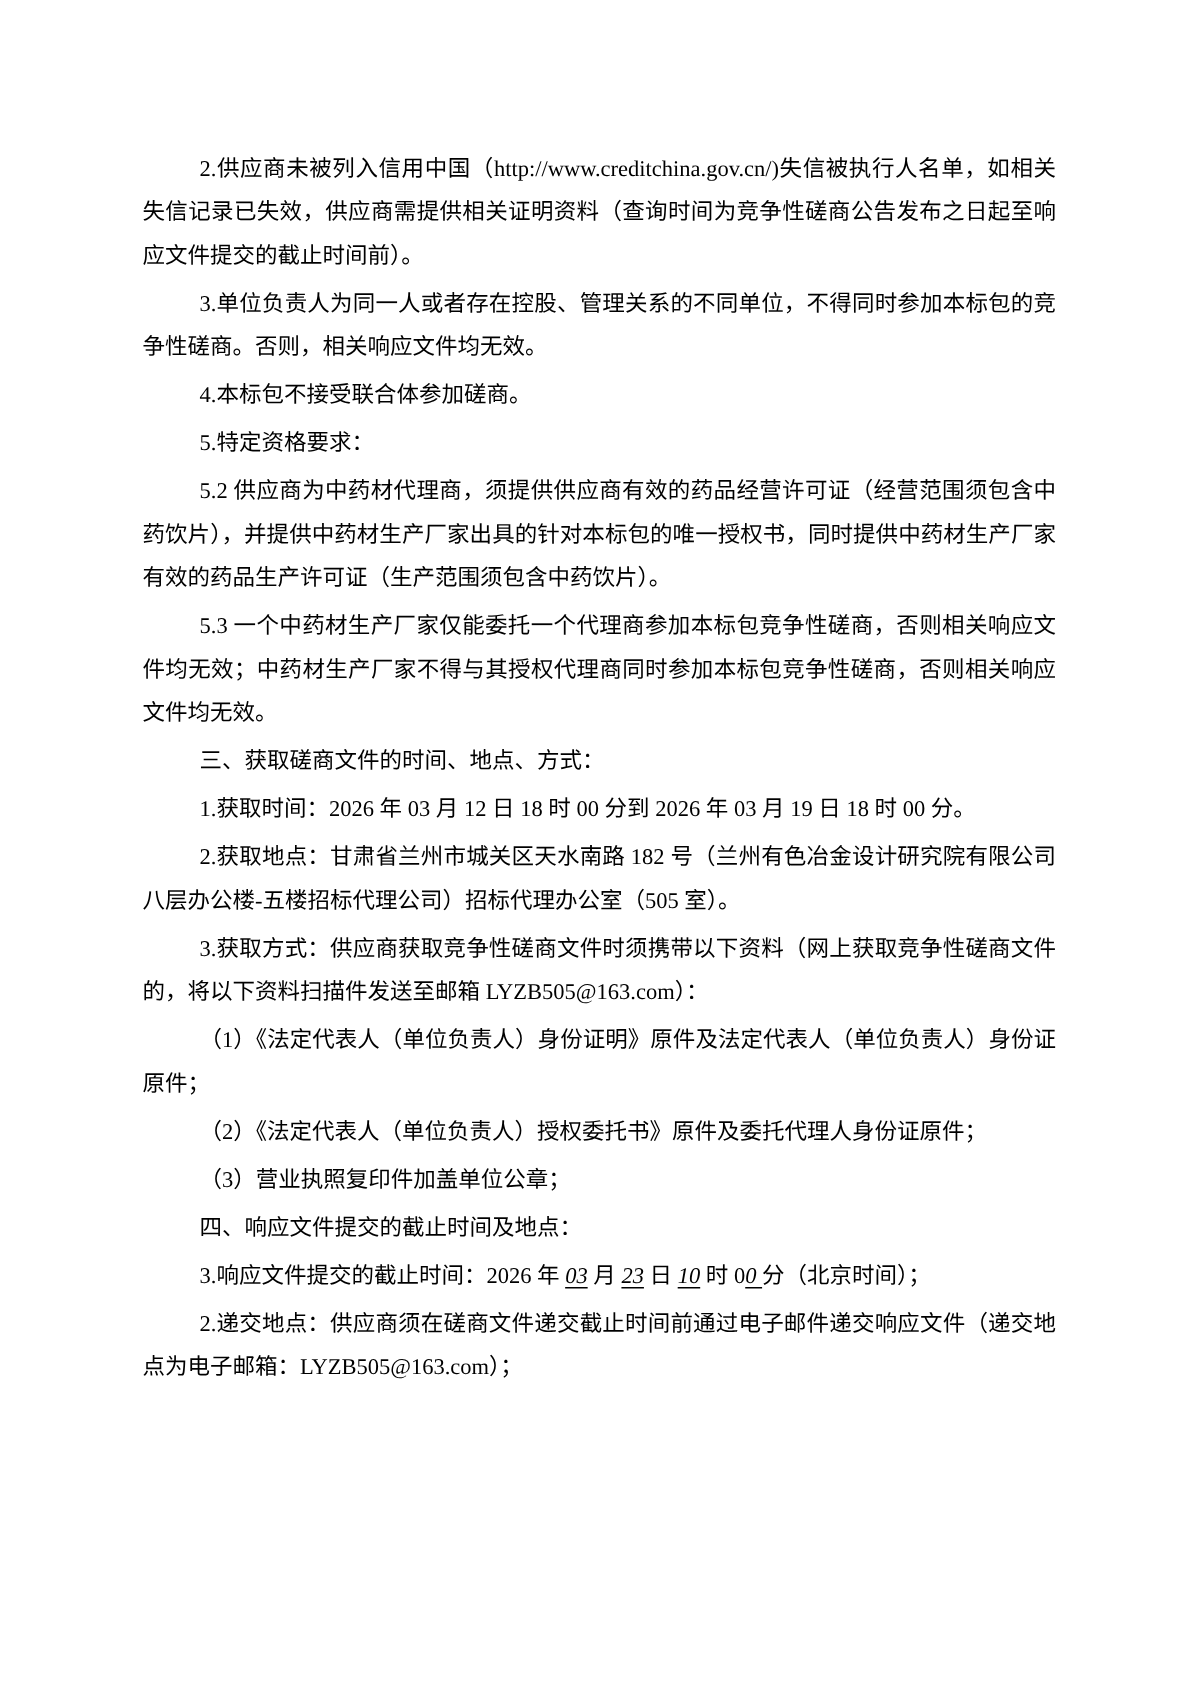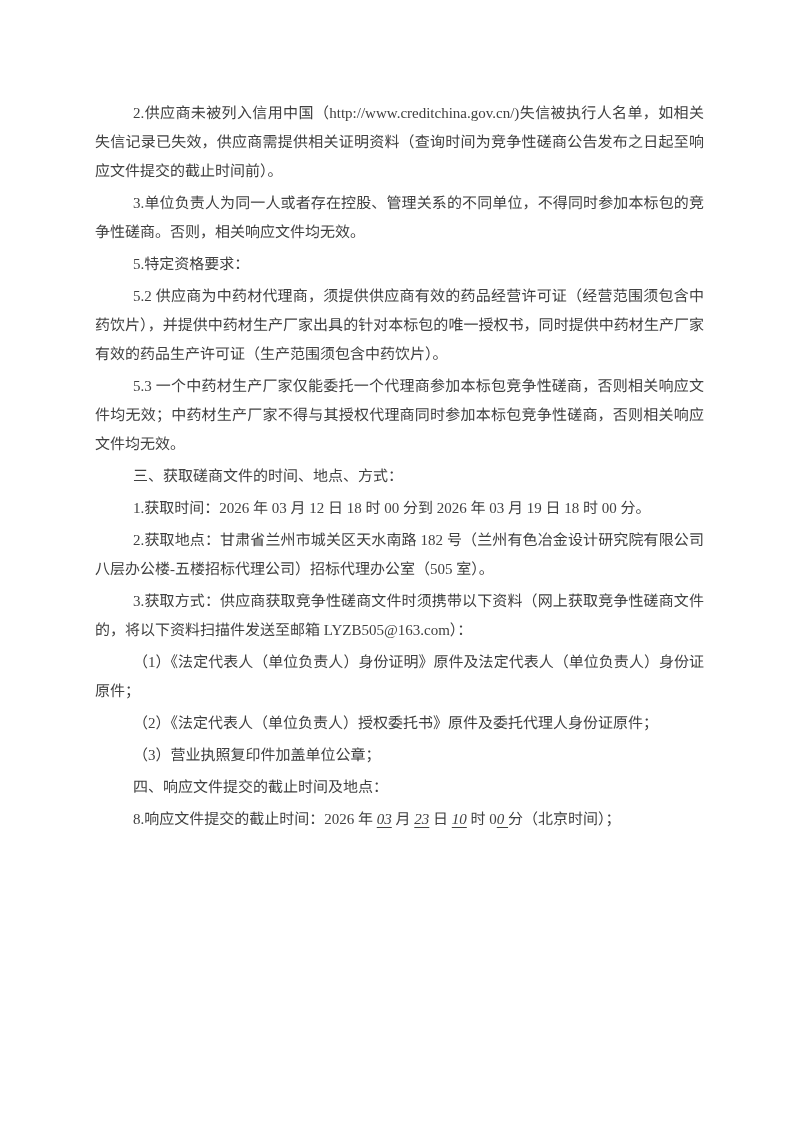--- a/index.html
+++ b/index.html
@@ -13,21 +13,21 @@
     height: 1122px;
     background: #ffffff;
     overflow: hidden;
     font-family: "Liberation Serif", "DejaVu Serif", serif;
   }
   .doc-body {
     position: absolute;
     left: 95px;
     top: 99px;
     width: 609px;
-    color: #404040;
+    color: #000000;
     font-size: 15px;
     line-height: 29px;
     text-align: justify;
     text-align-last: left;
   }
   p.para {
     margin: 0 0 3px 0;
     text-indent: 38px;
   }
   p.para.bold {
@@ -39,26 +39,28 @@
     font-style: italic;
   }
 </style>
 </head>
 <body>
 
 <div class="page">
   <div class="doc-body">
       <p class="para"><span>2.供应商未被列入信用中国（http://www.creditchina.gov.cn/)失信被执行人名单，如相关失信记录已失效，供应商需提供相关证明资料（查询时间为竞争性磋商公告发布之日起至响应文件提交的截止时间前）。</span></p>
       <p class="para"><span>3.单位负责人为同一人或者存在控股、管理关系的不同单位，不得同时参加本标包的竞争性磋商。否则，相关响应文件均无效。</span></p>
+      <p class="para"><span>4.本标包不接受联合体参加磋商。</span></p>
       <p class="para"><span>5.特定资格要求：</span></p>
       <p class="para"><span>5.2 供应商为中药材代理商，须提供供应商有效的药品经营许可证（经营范围须包含中药饮片），并提供中药材生产厂家出具的针对本标包的唯一授权书，同时提供中药材生产厂家有效的药品生产许可证（生产范围须包含中药饮片）。</span></p>
       <p class="para"><span>5.3 一个中药材生产厂家仅能委托一个代理商参加本标包竞争性磋商，否则相关响应文件均无效；中药材生产厂家不得与其授权代理商同时参加本标包竞争性磋商，否则相关响应文件均无效。</span></p>
       <p class="para bold"><span>三、获取磋商文件的时间、地点、方式：</span></p>
       <p class="para"><span>1.获取时间：2026 年 03 月 12 日 18 时 00 分到 2026 年 03 月 19 日 18 时 00 分。</span></p>
       <p class="para"><span>2.获取地点：甘肃省兰州市城关区天水南路 182 号（兰州有色冶金设计研究院有限公司八层办公楼-五楼招标代理公司）招标代理办公室（505 室）。</span></p>
       <p class="para"><span>3.获取方式：供应商获取竞争性磋商文件时须携带以下资料（网上获取竞争性磋商文件的，将以下资料扫描件发送至邮箱 LYZB505@163.com）：</span></p>
       <p class="para"><span>（1）《法定代表人（单位负责人）身份证明》原件及法定代表人（单位负责人）身份证原件；</span></p>
       <p class="para"><span>（2）《法定代表人（单位负责人）授权委托书》原件及委托代理人身份证原件；</span></p>
       <p class="para"><span>（3）营业执照复印件加盖单位公章；</span></p>
       <p class="para bold"><span>四、响应文件提交的截止时间及地点：</span></p>
-      <p class="para"><span>8.响应文件提交的截止时间：2026 年 </span><span class="u">03</span><span> 月 </span><span class="u">23</span><span> 日 </span><span class="u">10</span><span> 时 0</span><span class="u">0 </span><span>分（北京时间）；</span></p>
+      <p class="para"><span>3.响应文件提交的截止时间：2026 年 </span><span class="u">03</span><span> 月 </span><span class="u">23</span><span> 日 </span><span class="u">10</span><span> 时 0</span><span class="u">0 </span><span>分（北京时间）；</span></p>
+      <p class="para"><span>2.递交地点：供应商须在磋商文件递交截止时间前通过电子邮件递交响应文件（递交地点为电子邮箱：LYZB505@163.com）；</span></p>
     </div>
 </div>
 
 </body></html>

